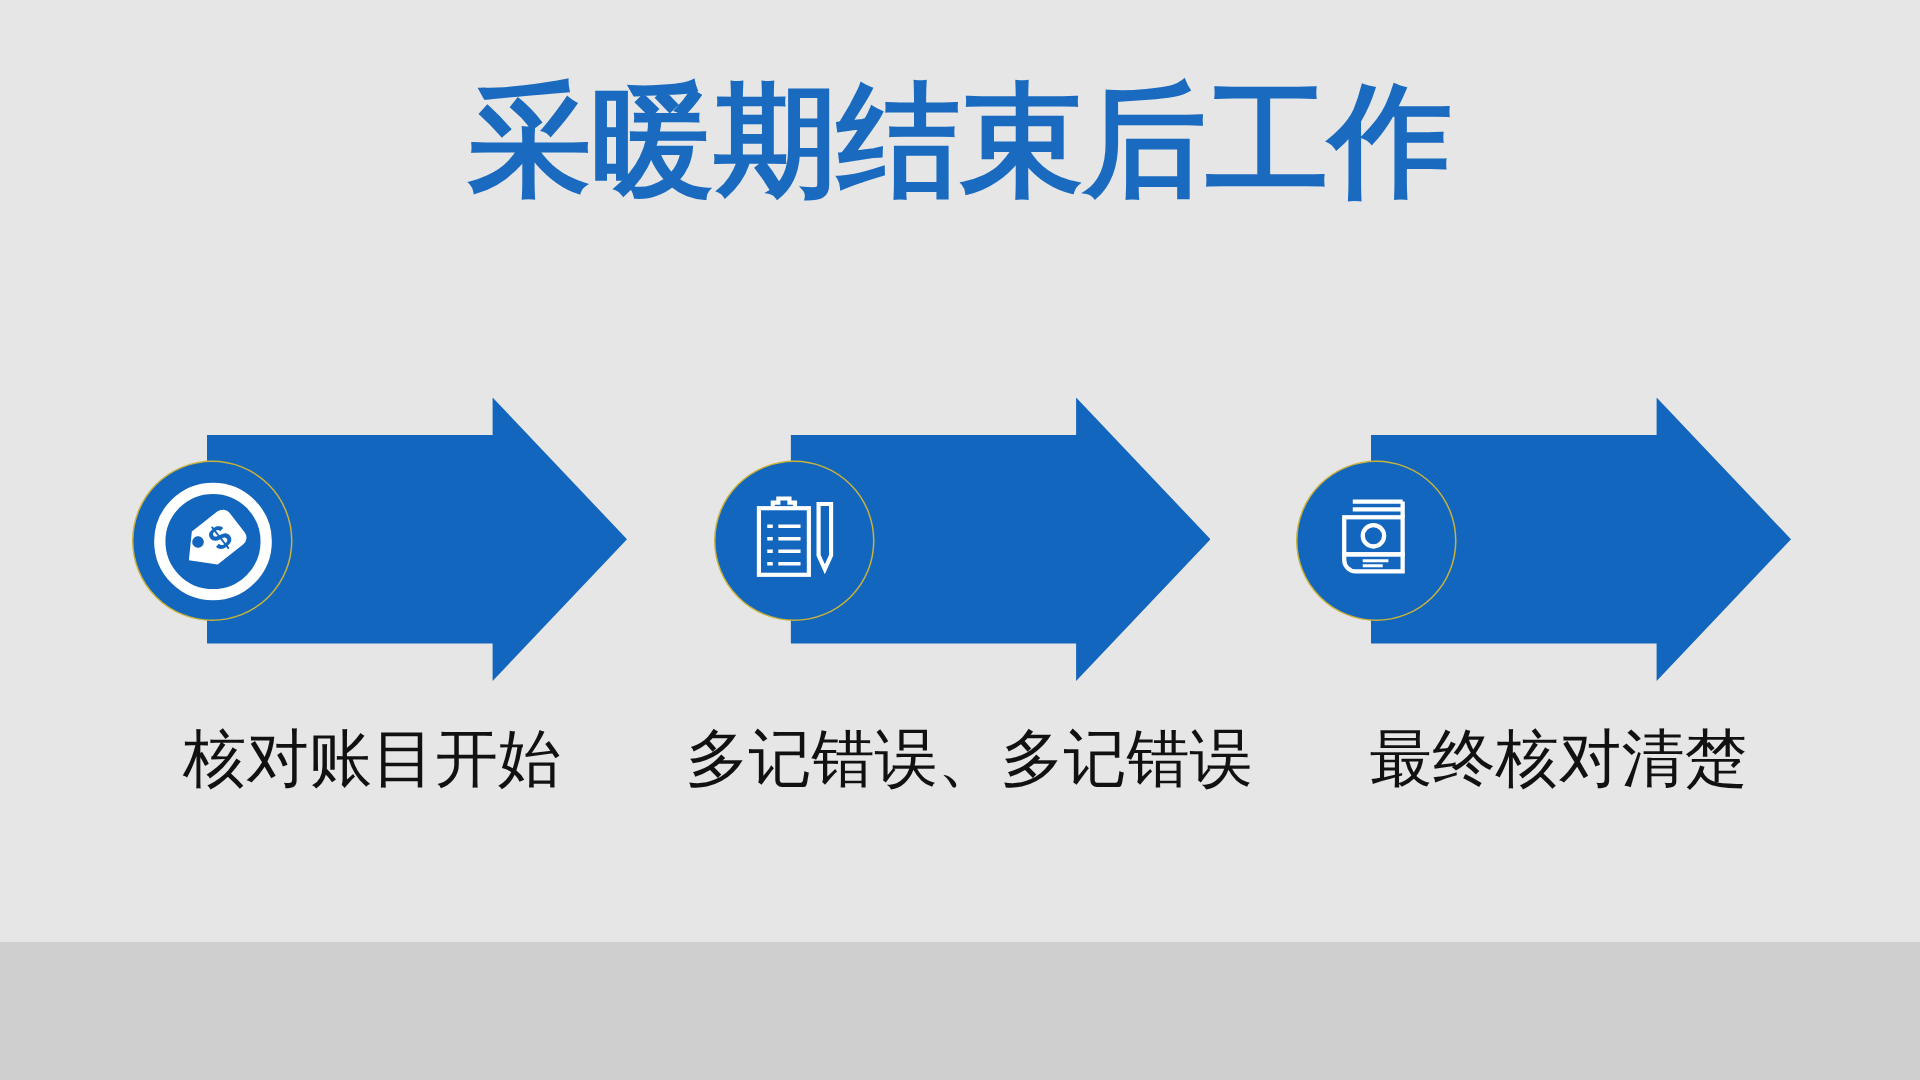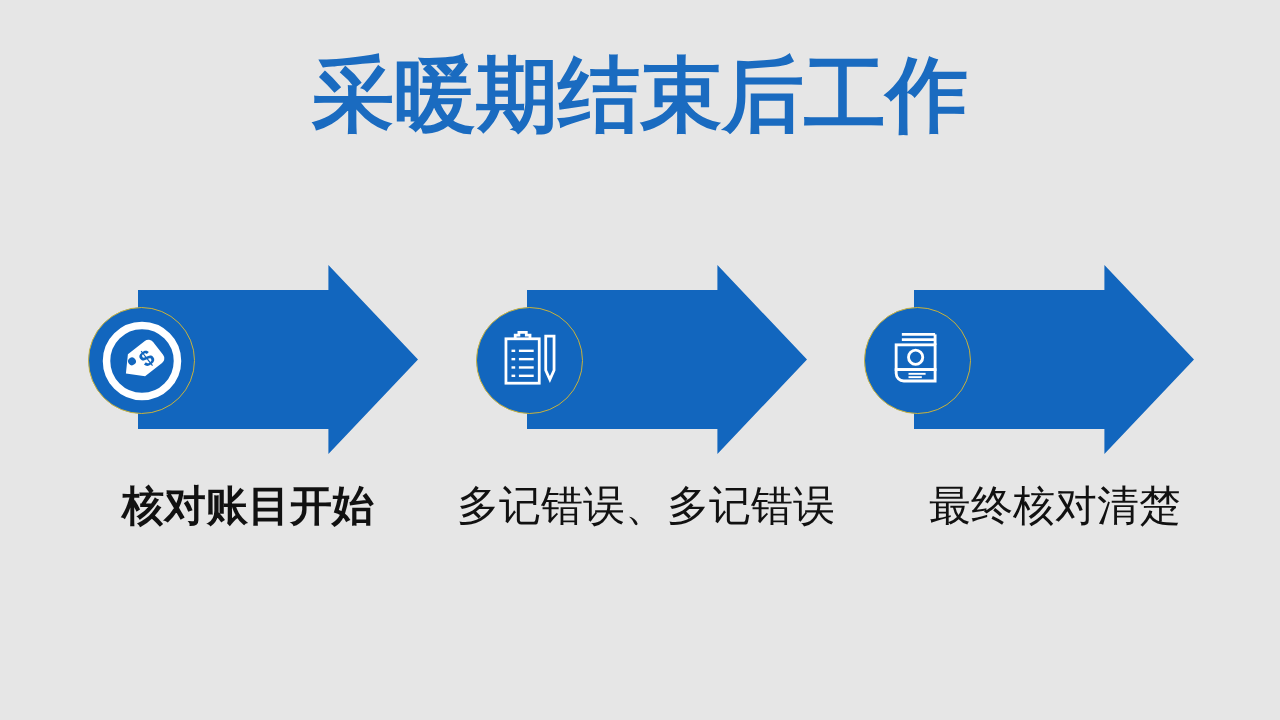--- a/index.html
+++ b/index.html
@@ -6,21 +6,21 @@
     --bg:#E6E6E6;
     --title-blue:#1A6BC0;
     --arrow-blue:#1266BE;
     --gold:#C9B23B;
     --label-color:#111111;
   }
   html,body{margin:0;padding:0;}
   body{background:#cfcfcf;font-family:"Liberation Sans",sans-serif;}
   .slide{
     position:relative;
-    width:1280px;height:720px;
+    width:1280px;height:628px;
     background:var(--bg);
     overflow:hidden;
   }
   .title{
     position:absolute;
     top:48px;left:0;width:100%;
     margin:0;
     text-align:center;
     font-size:82px;
     font-weight:700;
@@ -53,23 +53,23 @@
   .circle-3{left:864px;}
   .step-label{
     position:absolute;
     top:481px;
     font-size:42px;
     font-weight:500;
     color:var(--label-color);
     white-space:nowrap;
     line-height:1.2;
   }
-  .label-1{left:122px;font-weight:bold;}
+  .label-1{left:122px;}
   .label-2{left:457px;}
-  .label-3{left:913px;margin-left:16px;}
+  .label-3{left:913px;}
 </style>
 </head>
 <body>
 
 <div class="slide">
 
   <h1 class="title">采暖期结束后工作</h1>
 
   <div class="arrow arrow-1"></div>
   <div class="icon-circle circle-1">

